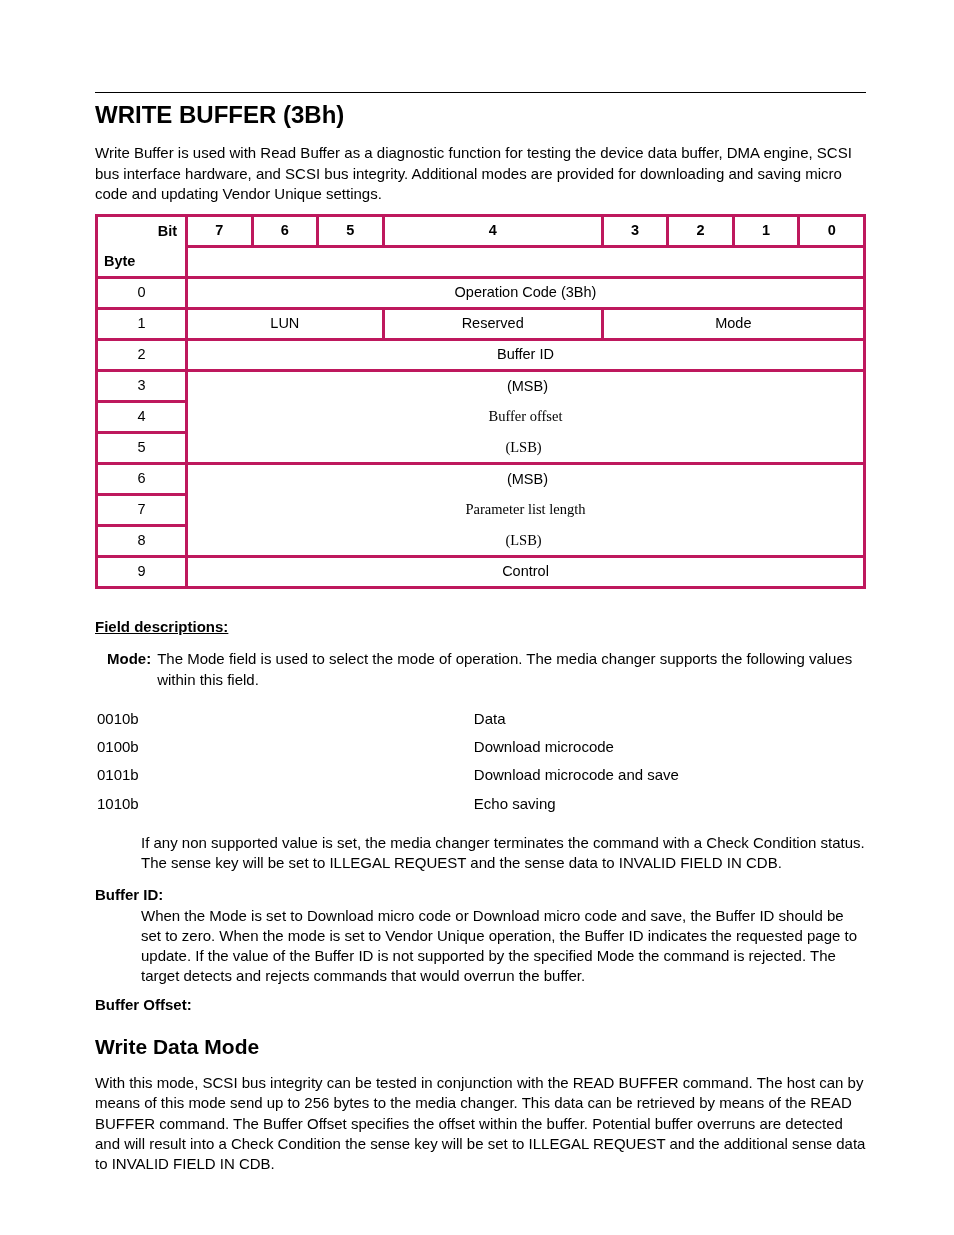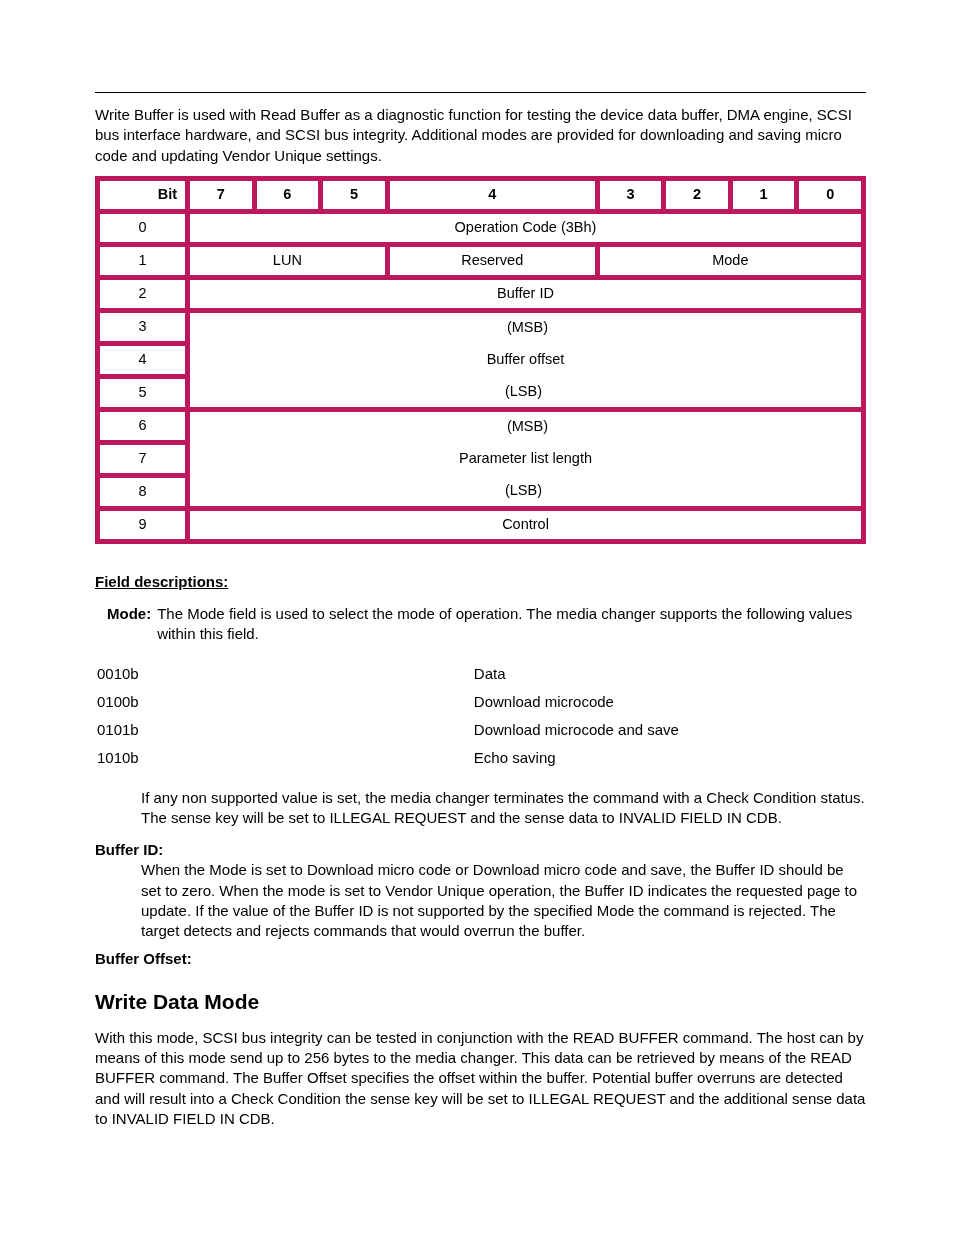--- a/index.html
+++ b/index.html
@@ -3,48 +3,49 @@
 <meta charset="utf-8">
 <style>
   html,body{margin:0;padding:0;background:#fff;color:#000;}
   body{font-family:Arial,Helvetica,sans-serif;font-size:15px;line-height:1.35;
        width:954px;min-height:1235px;box-sizing:border-box;padding:92px 88px 0 95px;}
   hr.top-rule{border:none;border-top:1.2px solid #000;margin:0 0 6px 0;}
   h1{font-size:24px;font-weight:bold;margin:0 0 6px 0;}
   h2{font-size:21px;font-weight:bold;margin:18px 0 4px 0;}
   p{margin:12px 0 10px 0;}
   table.bits{border-collapse:collapse;width:100%;margin-top:8px;font-size:14.5px;}
-  table.bits td,table.bits th{border:5px solid #be185d;padding:4px 6px;text-align:center;
+  table.bits td,table.bits th{border:3px solid #be185d;padding:4px 6px;text-align:center;
        vertical-align:middle;height:20px;}
   table.bits .bytecol{width:90px;}
   table.bits .bitlabel{text-align:right;font-weight:bold;border-bottom:none;padding-right:8px;}
   table.bits .bytelabel{text-align:left;font-weight:bold;border-top:none;padding-left:6px;}
   table.bits .leftlabel{text-align:center;padding-left:10px;}
   table.bits .rightlabel{text-align:center;padding-right:10px;}
   table.bits .nob-bottom{border-bottom:none;}
-  table.bits .nob-top{border-top:none;}
+  table.bits .nob-top{border-top:none;font-family:Liberation Serif, serif;}
   .fd-head{font-weight:bold;text-decoration:underline;margin:28px 0 6px 0;}
   .defs{margin:12px;}
   .def{display:flex;margin:0 0 8px 0;}
   .def .term{font-weight:bold;flex:0 0 auto;min-width:0;margin-right:6px;}
   .def .body{flex:1;}
   .modes{width:100%;margin:14px 0 14px 0;font-size:15px;}
   .modes td{padding:3px 0;}
   .modes td.code{width:49%;}
   .hangpara{margin-left:46px;margin-bottom:12px;}
   .term-block{margin-bottom:8px;}
   .term-block .term{font-weight:bold;}
   .term-block .body{margin-left:46px;}
   .page{position:relative;min-height:1235px;}
 </style>
 </head>
 <body>
 <div class="page">
 
 <hr class="top-rule">
+<h1>WRITE BUFFER (3Bh)</h1>
 <p>Write Buffer is used with Read Buffer as a diagnostic function for testing the device data buffer, DMA engine, SCSI bus interface hardware, and SCSI bus integrity. Additional modes are provided for downloading and saving micro code and updating Vendor Unique settings.</p>
 
 <table class="bits">
   <colgroup>
     <col class="bytecol">
         <col>
         <col>
         <col>
         <col>
         <col>
@@ -56,20 +57,24 @@
         <tr>
     <td class="bitlabel">Bit</td>
     <th>7</th>
     <th>6</th>
     <th>5</th>
     <th>4</th>
     <th>3</th>
     <th>2</th>
     <th>1</th>
     <th>0</th>
+  </tr>
+  <tr>
+    <td class="bytelabel">Byte</td>
+    <td colspan="8" class="nob-top" style="border-left:1px solid #000;"></td>
   </tr>
   <tr>
     <td>0</td>
     <td colspan="8">Operation Code (3Bh)</td>
   </tr>
   <tr>
     <td>1</td>
     <td colspan="3">LUN</td>
     <td>Reserved</td>
     <td colspan="4">Mode</td>

